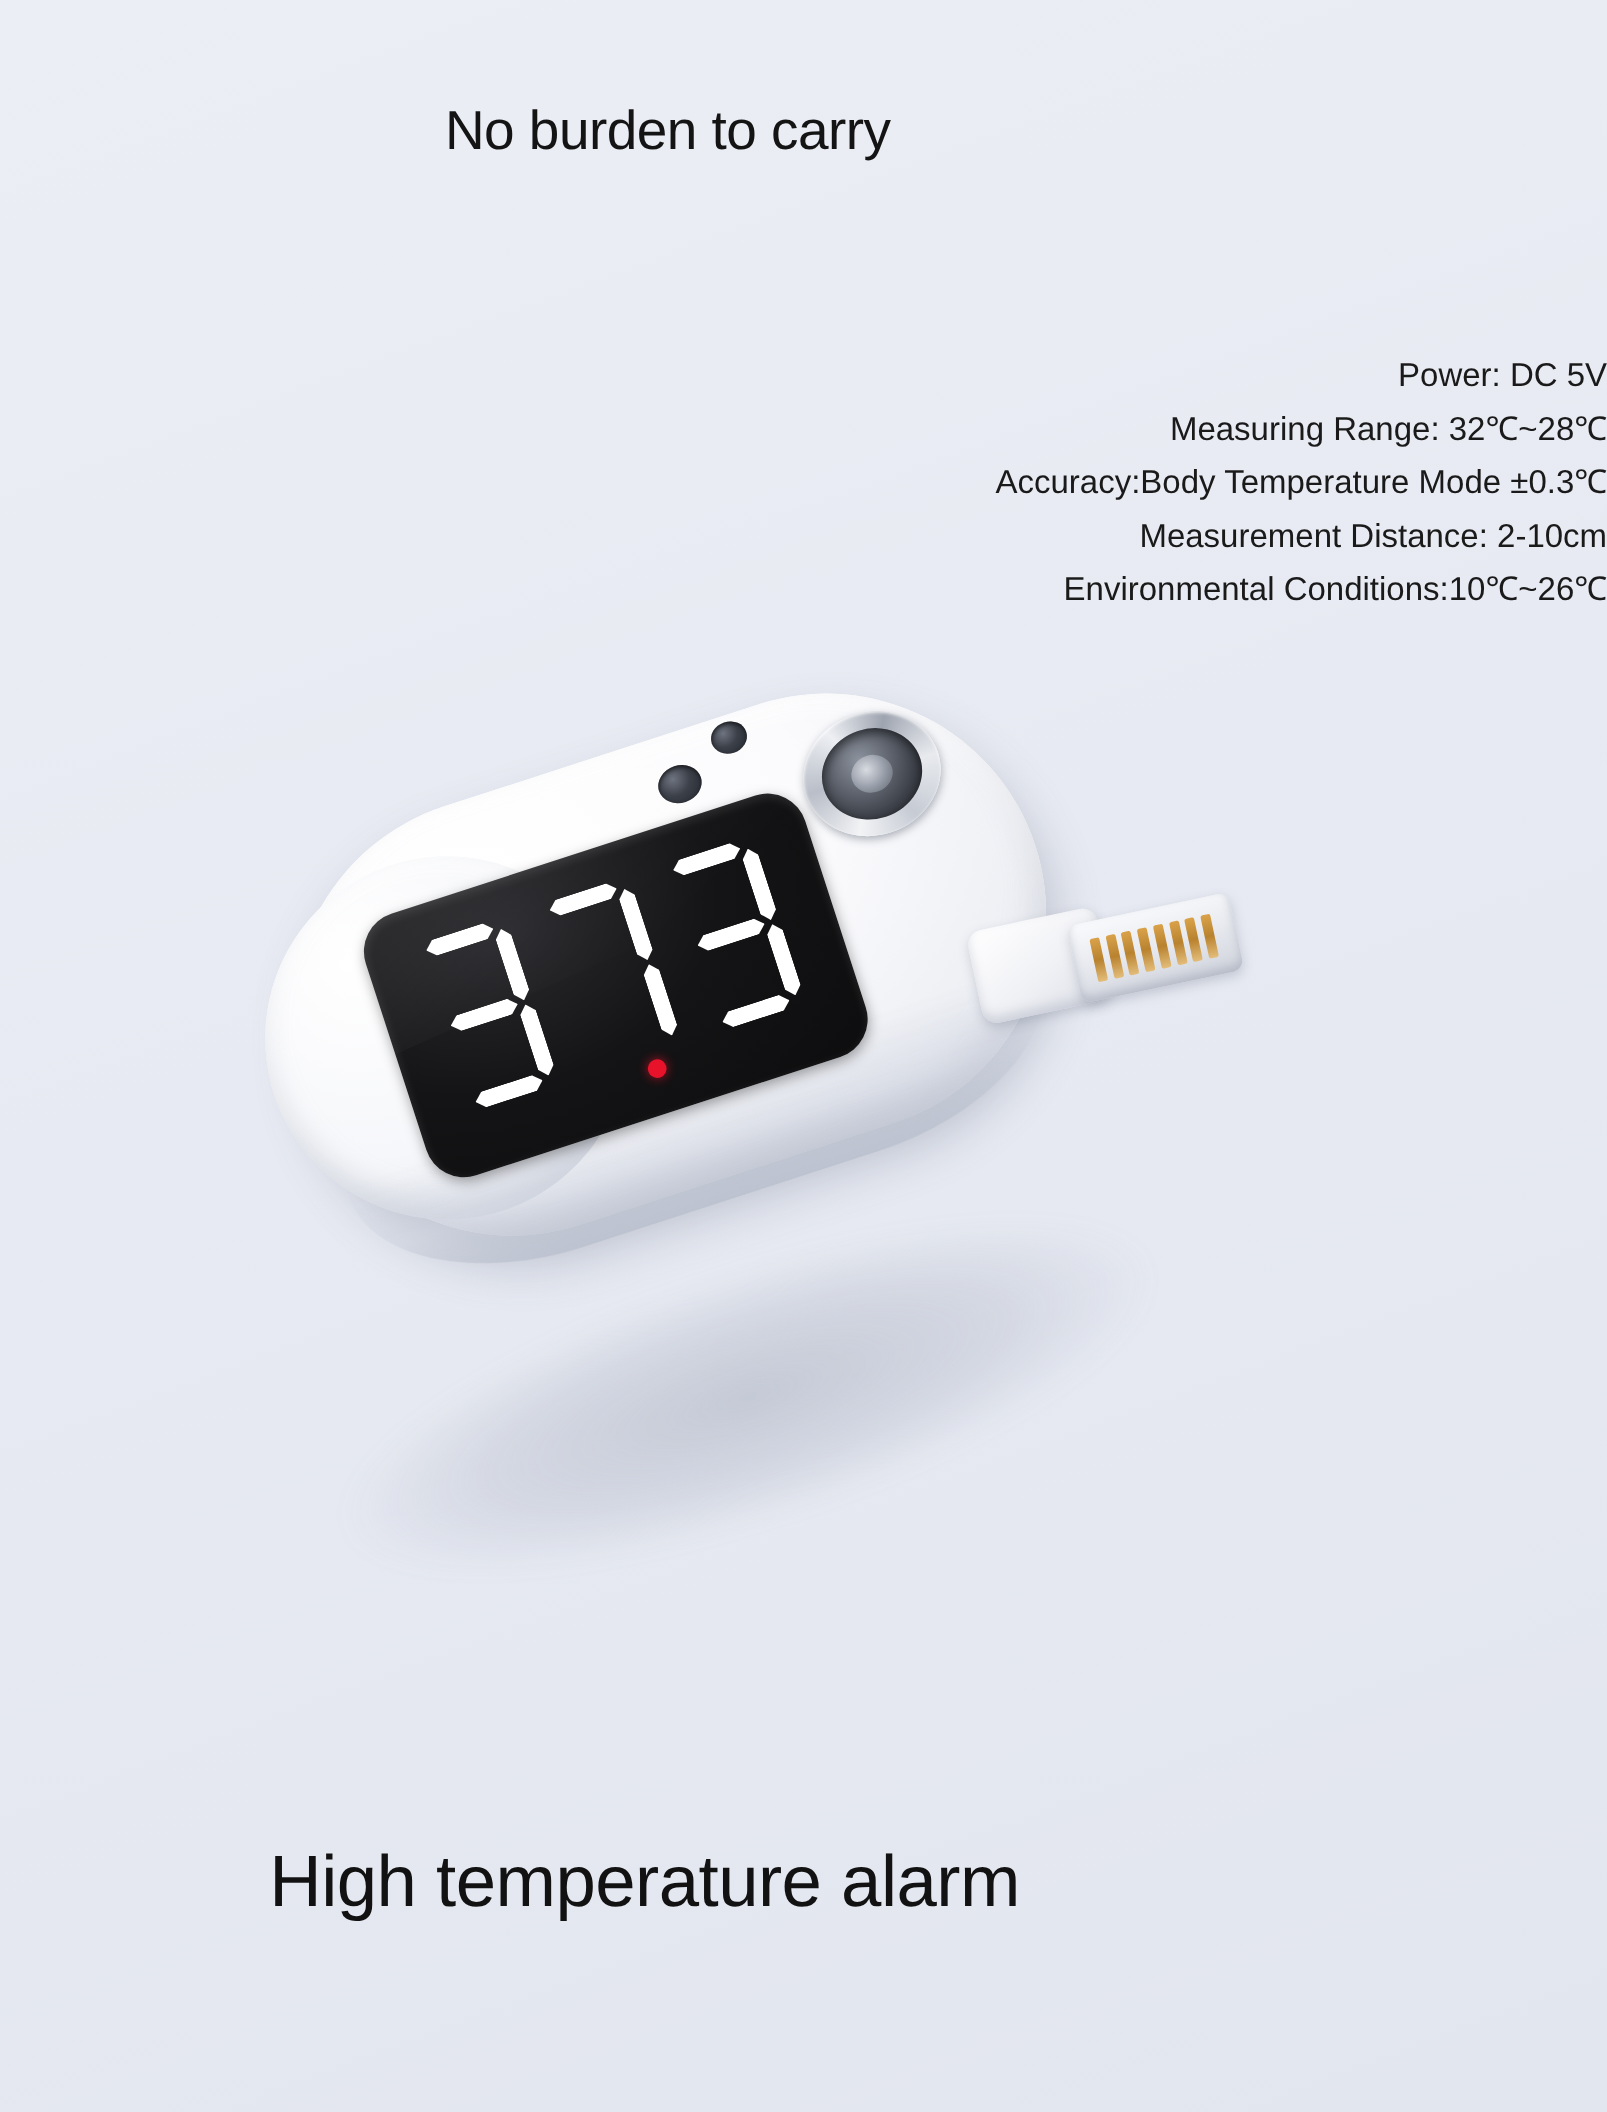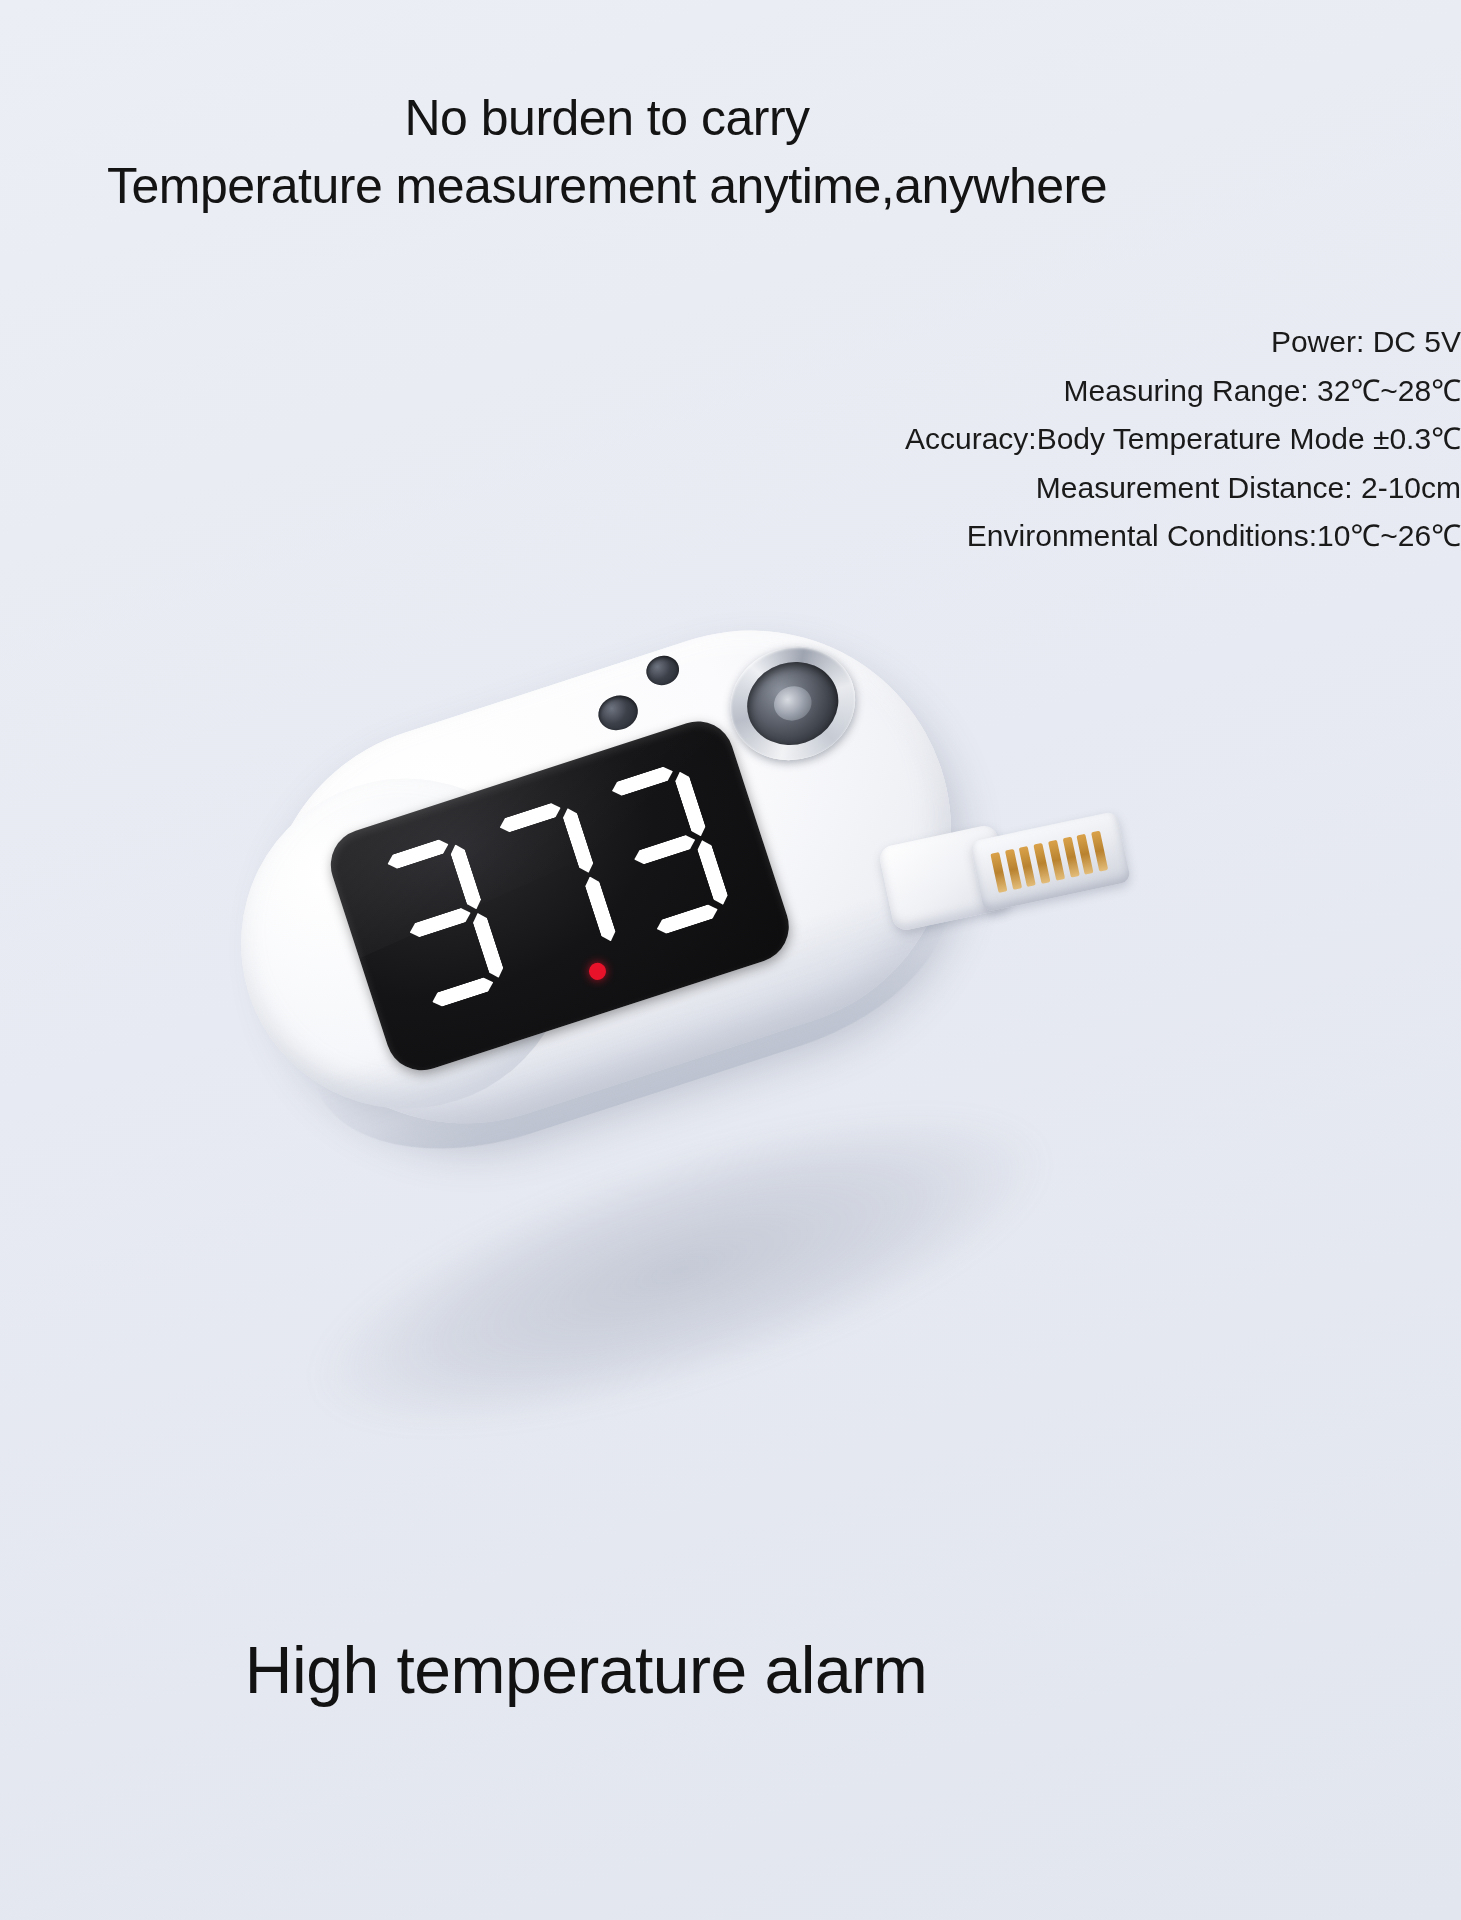--- a/index.html
+++ b/index.html
@@ -255,34 +255,33 @@
     width: 9px;
     height: 100%;
     background: linear-gradient(180deg, #d9a24a 0%, #b9822f 50%, #e3bd7a 100%);
     border-radius: 2px;
   }
 
   
   .caption {
     position: absolute;
     left: 0;
-    top: 1632px;
+    top: 1672px;
     width: 1172px;
     text-align: center;
     color: #121212;
     font-size: 66px;
     letter-spacing: -0.5px;
   }
 </style>
 </head>
 <body>
 
 <div class="headline">
   <span class="line1">No burden to carry</span>
-  <span class="line2">Temperature measurement anytime,anywhere</span>
 </div>
 
 <div class="specs">
   <span class="spec-line">Power: DC  5V</span>
   <span class="spec-line">Measuring Range: 32℃~28℃</span>
   <span class="spec-line">Accuracy:Body Temperature Mode ±0.3℃</span>
   <span class="spec-line">Measurement Distance: 2-10cm</span>
   <span class="spec-line">Environmental Conditions:10℃~26℃</span>
 </div>
 

